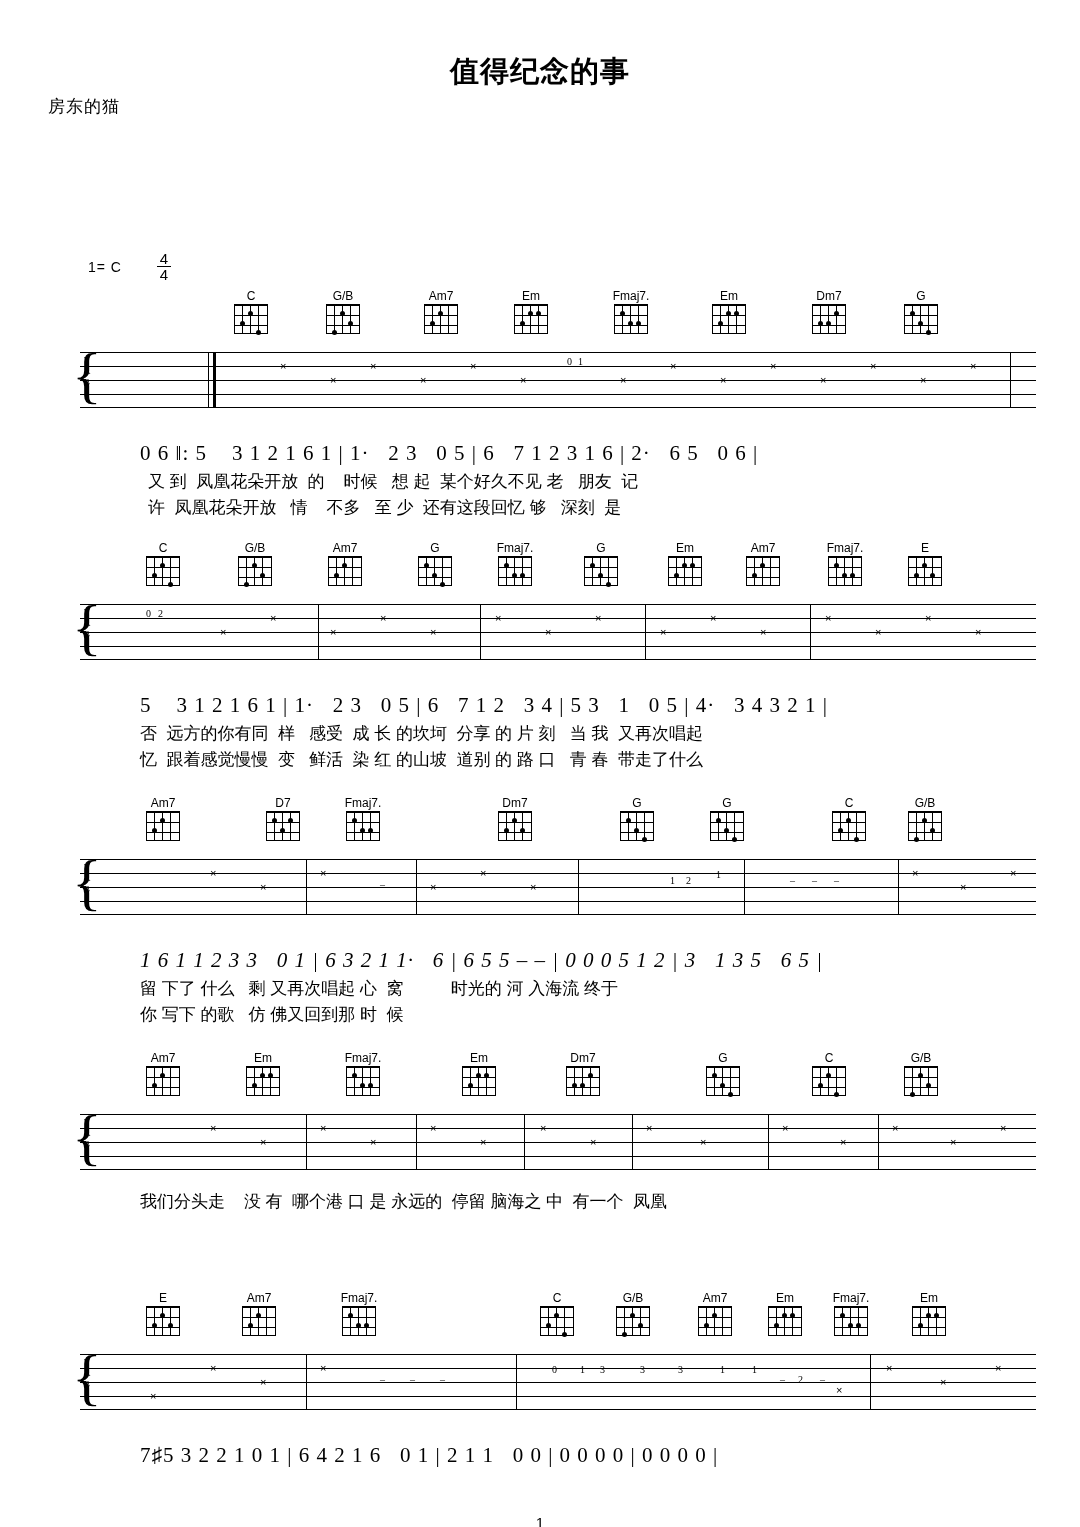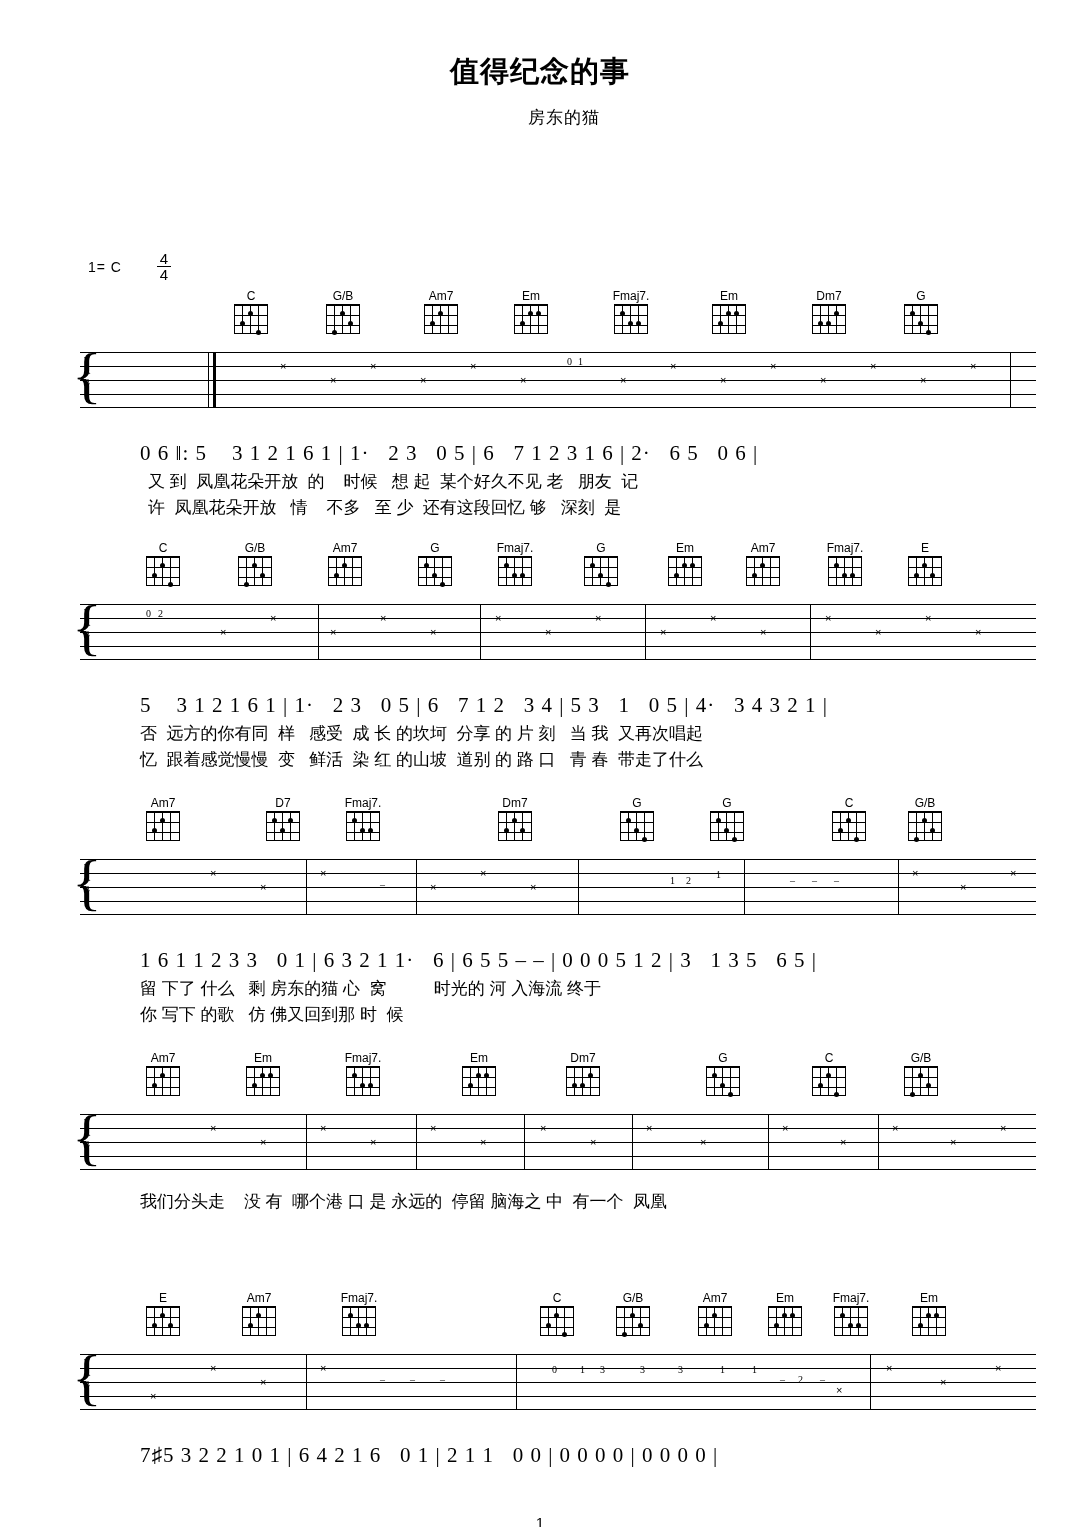--- a/index.html
+++ b/index.html
@@ -22,23 +22,23 @@
   }
   
   .title {
     text-align: center;
     font-size: 29px;
     font-weight: bold;
     letter-spacing: 1px;
     margin-top: 52px;
   }
   .artist {
-    text-align: center;
+    text-align: left;
     font-size: 17px;
-    margin-top: 14px;
+    margin-top: 3px;
     letter-spacing: 1px;
     padding-left: 48px;
   }
   .keysig {
     position: absolute;
     left: 88px;
     top: 207px;
     font-size: 14px;
     letter-spacing: 1px;
   }
@@ -654,25 +654,25 @@
       <div class="num" style="left:732px;top:16px;">–</div>
       <div class="num" style="left:754px;top:16px;">–</div>
       <div class="barline" style="left:818px;"></div>
       <div class="x" style="left:832px;top:8px;">×</div>
       <div class="x" style="left:880px;top:22px;">×</div>
       <div class="x" style="left:930px;top:8px;">×</div>
     </div>
 
     <div class="jianpu">
       <div class="row">
-        <span style="left:140px;">1 6 1 1 2 3 3   0 1 | 6 3 2 1 1·   6 | 6 5 5 – – | 0 0 0 5 1 2 | 3   1 3 5   6 5 |</span>
+        <span style="left:140px;font-style:italic;">1 6 1 1 2 3 3   0 1 | 6 3 2 1 1·   6 | 6 5 5 – – | 0 0 0 5 1 2 | 3   1 3 5   6 5 |</span>
       </div>
     </div>
     <div class="lyricline">
-      <span style="left:140px;">留 下了 什么   剩 房东的猫 心  窝          时光的 河 入海流 终于</span>
+      <span style="left:140px;">留 下了 什么   剩 又再次唱起 心  窝          时光的 河 入海流 终于</span>
     </div>
     <div class="lyricline">
       <span style="left:140px;">你 写下 的歌   仿 佛又回到那 时  候</span>
     </div>
   </div>
 
   <div class="system" style="top:1000px;">
     <div class="chords">
       <div class="chordbox" style="left:140px;">
         <div class="cname">Am7</div>

